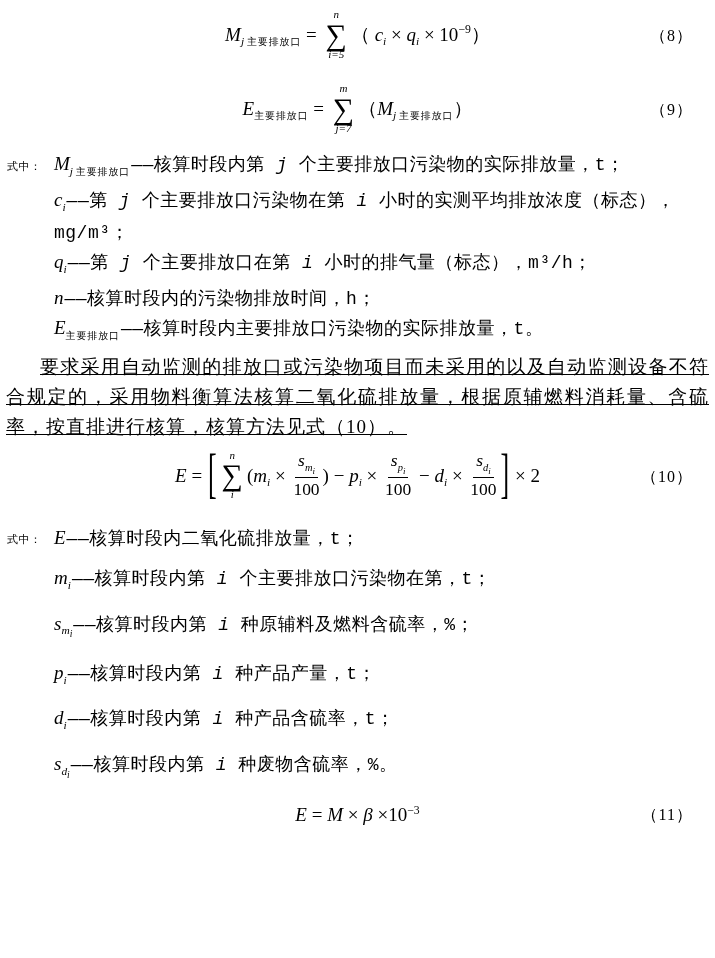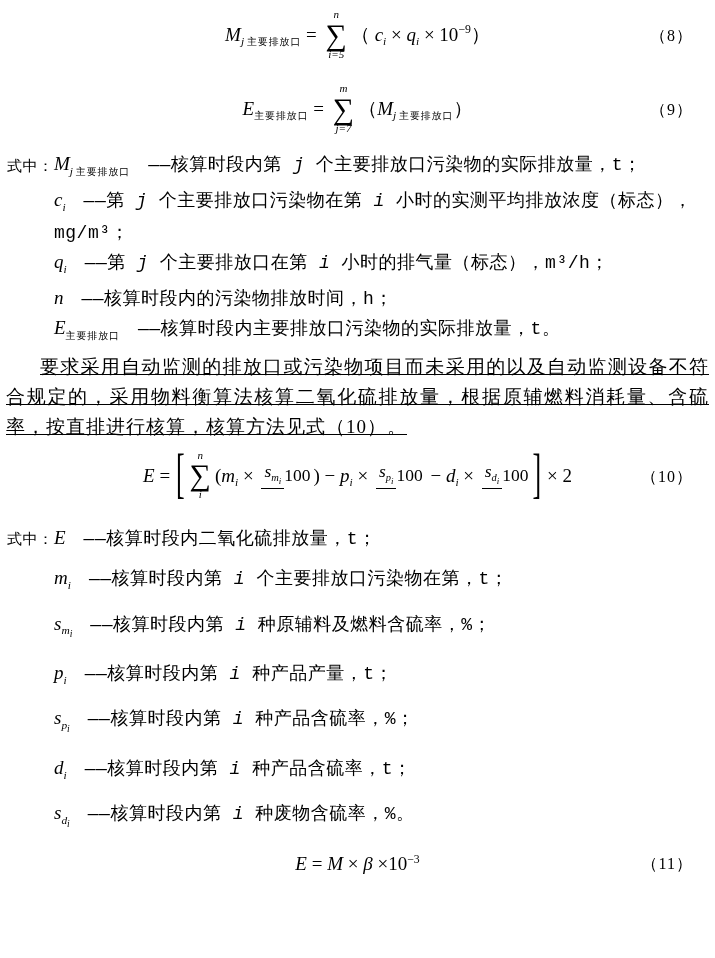--- a/index.html
+++ b/index.html
@@ -24,31 +24,31 @@
   .rm { font-style:normal; }
   sub.sb { font-style:italic; font-size:0.60em; letter-spacing:0; }
   sub.sb sub { font-style:italic; font-size:0.85em; }
   sub.sbr { font-style:normal; font-size:0.52em; letter-spacing:1px; }
   sup.sp { font-size:0.62em; }
 
   .sum { display:inline-flex; flex-direction:column; align-items:center; vertical-align:middle; line-height:1; margin:0 4px; position:relative; top:-2px; }
   .sum .lim { font-size:11px; font-style:italic; line-height:1.15; letter-spacing:0; }
   .sum .sigma { font-size:30px; line-height:0.9; font-style:normal; }
 
-  .frac { display:inline-flex; flex-direction:row; align-items:center; vertical-align:middle; margin:0 3px; line-height:1.15; font-size:0.92em; position:relative; top:-2px; }
+  .frac { display:inline-flex; flex-direction:column; align-items:center; vertical-align:middle; margin:0 3px; line-height:1.15; font-size:0.92em; position:relative; top:-2px; }
   .frac .fnum { border-bottom:1.2px solid #000; padding:0 3px 1px 3px; }
   .frac .fden { padding-top:1px; }
 
   .bigb { display:inline-block; transform:scaleY(2.1); font-size:26px; font-weight:400; margin:0 1px; vertical-align:middle; position:relative; top:-2px; }
 
   
   .defgroup { margin-top:14px; }
   .defline { position:relative; padding-left:48px; font-size:16.5px; letter-spacing:0.5px; }
-  .deflabel { position:absolute; left:1px; top:2px; font-size:15px; }
-  .defvar { font-size:19px; letter-spacing:0; margin-right:18px; }
+  .deflabel { position:absolute; left:1px; top:2px; font-size:11px; }
+  .defvar { font-size:19px; letter-spacing:0; margin-right:1px; }
   .deftext { font-size:18px;font-family:Liberation Mono, monospace; }
   .g1 .defline { line-height:26px; margin-bottom:3px; }
   .g2 { margin-top:17px; }
   .g2 .defline { line-height:25px; margin-bottom:13px; }
   .g3 { margin-top:13px; }
   .g3 .defline { line-height:26px; margin-bottom:3px; }
 
   
   .para {
     margin:3px 0 0 0; font-size:19px; line-height:30px;
@@ -125,23 +125,20 @@
     <div class="defline">
       <span class="defvar"><span class="it">m</span><sub class="sb">i</sub></span><span class="deftext"><span class="rm">——核算时段内第 </span><span class="it">i</span><span class="rm"> 个主要排放口污染物在第，t；</span></span>
     </div>
     <div class="defline">
       <span class="defvar"><span class="it">s</span><sub class="sb">m<sub>i</sub></sub></span><span class="deftext"><span class="rm">——核算时段内第 </span><span class="it">i</span><span class="rm"> 种原辅料及燃料含硫率，%；</span></span>
     </div>
     <div class="defline">
       <span class="defvar"><span class="it">p</span><sub class="sb">i</sub></span><span class="deftext"><span class="rm">——核算时段内第 </span><span class="it">i</span><span class="rm"> 种产品产量，t；</span></span>
     </div>
     <div class="defline">
-      <span class="defvar"><span class="it">s</span><sub class="sb">p<sub>i</sub></sub></span><span class="deftext"><span class="rm">——核算时段内第 </span><span class="it">i</span><span class="rm"> 种产品含硫率，%；</span></span>
-    </div>
-    <div class="defline">
       <span class="defvar"><span class="it">d</span><sub class="sb">i</sub></span><span class="deftext"><span class="rm">——核算时段内第 </span><span class="it">i</span><span class="rm"> 种产品含硫率，t；</span></span>
     </div>
     <div class="defline">
       <span class="defvar"><span class="it">s</span><sub class="sb">d<sub>i</sub></sub></span><span class="deftext"><span class="rm">——核算时段内第 </span><span class="it">i</span><span class="rm"> 种废物含硫率，%。</span></span>
     </div>
   </div>
 
 
   <div class="eqrow eq11">
     <span class="formula"><span class="it">E</span><span class="rm"> = </span><span class="it">M</span><span class="rm"> × </span><span class="it">β</span><span class="rm"> ×10</span><sup class="sp">−3</sup></span>

